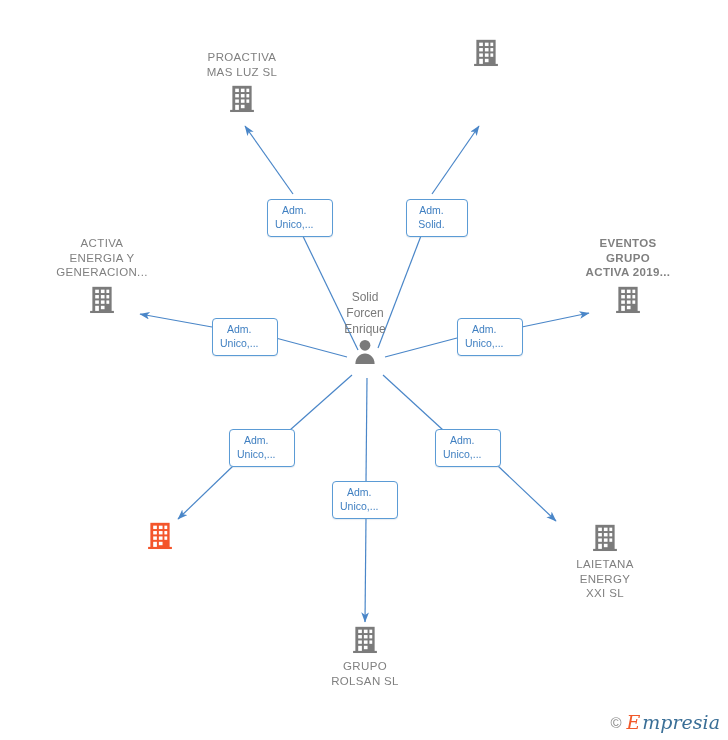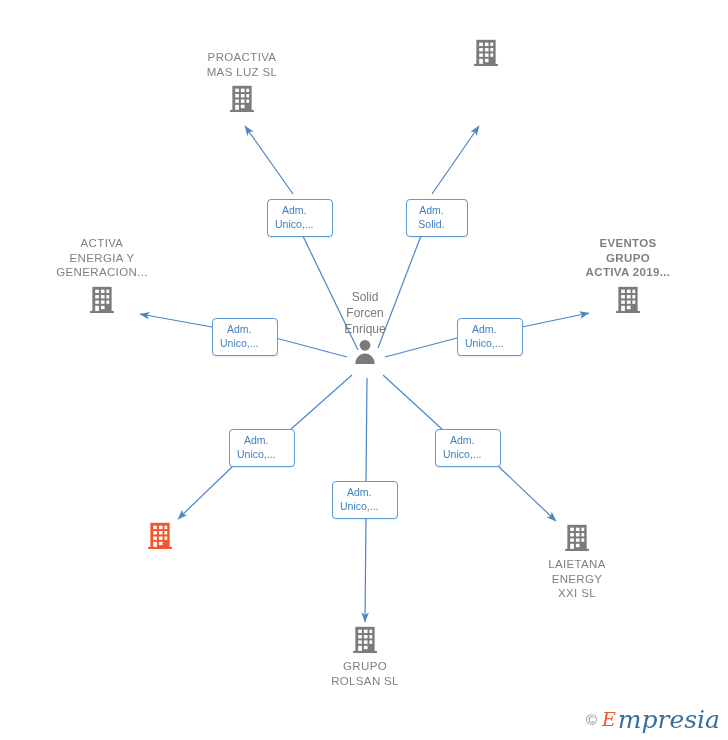--- a/index.html
+++ b/index.html
@@ -100,21 +100,21 @@
   #watermark .wm-e {
     font-family: "DejaVu Serif", serif;
     font-style: italic;
     font-size: 19px;
     color: #f1592a;
     line-height: 1;
   }
   #watermark .wm-rest {
     font-family: "DejaVu Serif", serif;
     font-style: italic;
-    font-size: 25px;
+    font-size: 19px;
     color: #3a6f97;
     line-height: 1;
     margin-left: -3px;
   }
 </style>
 </head>
 <body>
 
 <div id="canvas">
 
@@ -262,21 +262,21 @@
         <rect x="7.2" y="13.0" width="2.6" height="2.4" fill="#ffffff"></rect>
         <rect x="11.2" y="13.0" width="2.6" height="2.4" fill="#ffffff"></rect>
         <rect x="15.1" y="13.0" width="2.0" height="2.4" fill="#ffffff"></rect>
         <rect x="7.2" y="16.8" width="2.6" height="3.7" fill="#ffffff"></rect>
         <rect x="11.2" y="16.8" width="2.6" height="2.4" fill="#ffffff"></rect>
         <rect x="3.6" y="20.4" width="16.8" height="1.5" fill="#f4552b"></rect>
       </svg>
     </span>
   </div>
 
-  <div class="node label-bottom" style="left:577px; top:520px;">
+  <div class="node label-bottom" style="left:605px; top:520px;">
     <span class="ico">
       <svg width="34" height="34" viewBox="0 0 24 24">
         <path fill="#7b7b7b" d="M5.2 3.4h13.6v17.1H5.2z"></path>
         <rect x="7.2" y="5.4" width="2.6" height="2.4" fill="#ffffff"></rect>
         <rect x="11.2" y="5.4" width="2.6" height="2.4" fill="#ffffff"></rect>
         <rect x="15.1" y="5.4" width="2.0" height="2.4" fill="#ffffff"></rect>
         <rect x="7.2" y="9.2" width="2.6" height="2.4" fill="#ffffff"></rect>
         <rect x="11.2" y="9.2" width="2.6" height="2.4" fill="#ffffff"></rect>
         <rect x="15.1" y="9.2" width="2.0" height="2.4" fill="#ffffff"></rect>
         <rect x="7.2" y="13.0" width="2.6" height="2.4" fill="#ffffff"></rect>

